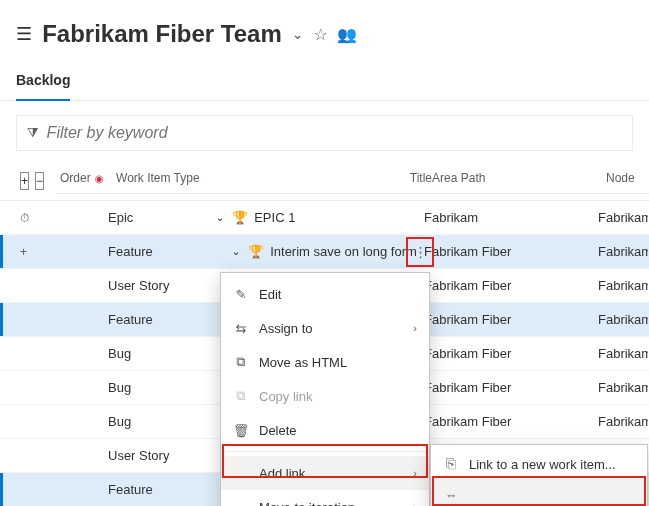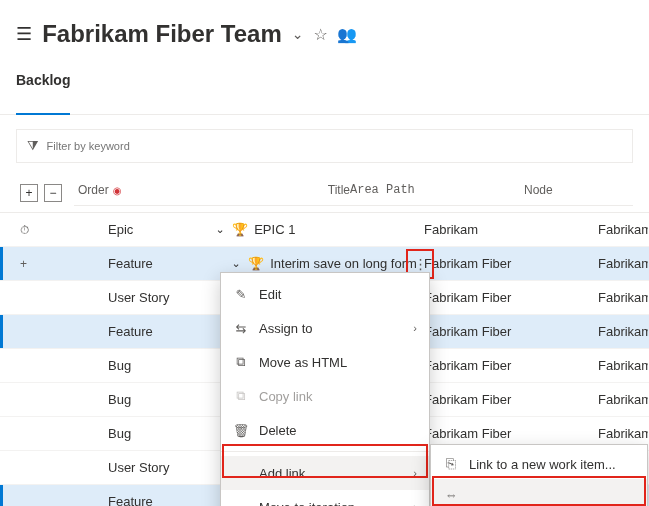--- a/index.html
+++ b/index.html
@@ -7,35 +7,35 @@
   .root { width: 649px; height: 506px; position: relative; background: #fff; }
 
   .header { padding: 20px 16px 0 16px; }
   .title-row { display: flex; align-items: center; gap: 10px; }
   .hamburger { font-size: 18px; color: #323130; }
   .page-title { font-size: 24px; font-weight: 600; }
   .chev-title { font-size: 14px; color: #605e5c; }
   .fav-icon, .team-icon { font-size: 16px; color: #605e5c; }
 
   .tabs { display: flex; gap: 18px; margin-top: 18px; padding: 0 16px; border-bottom: 1px solid #edebe9; }
-  .tab { padding: 6px 0 26px 0; font-size: 14px; color: #605e5c; position: relative; }
+  .tab { padding: 6px 0 12px 0; font-size: 14px; color: #605e5c; position: relative; }
   .tab.active { color: #323130; font-weight: 600; }
   .tab.active::after { content: ""; position: absolute; left: 0; right: 0; bottom: -1px; height: 2px; background: #0078d4; }
 
   .filter-bar { margin: 14px 16px 10px 16px; border: 1px solid #edebe9; background: #fff; display: flex; align-items: center; padding: 8px 10px; }
   .filter-icon { color: #605e5c; font-size: 13px; margin-right: 8px; }
-  .filter-input { border: none; outline: none; font-size: 11px; color: #605e5c; width: 100%; background: transparent; }
+  .filter-input { border: none; outline: none; font-size: 16px; color: #605e5c; width: 100%; background: transparent; font-style: italic; }
 
   .toolbar-row { display: flex; align-items: center; padding: 6px 16px 6px 20px; gap: 6px; }
   .sq-btn { width: 18px; height: 18px; border: 1px solid #8a8886; background: #fff; display: flex; align-items: center; justify-content: center; font-size: 12px; line-height: 1; color: #323130; }
   .col-headers { display: flex; border-bottom: 1px solid #edebe9; padding: 4px 0 8px 0; font-size: 12px; color: #605e5c; }
   .col-order { width: 60px; display: flex; align-items: center; gap: 4px; padding-left: 4px; }
   .col-type { width: 100px; }
   .col-title { width: 216px; text-align: right; }
-  .col-area { width: 174px; font-family: Liberation Mono, monospace; }
+  .col-area { width: 174px; }
   .col-node { width: 50px; }
   .sort-icon { color: #d13438; font-size: 10px; }
 
   .grid { border-top: 1px solid #edebe9; }
   .row { display: flex; align-items: center; height: 34px; font-size: 13px; border-bottom: 1px solid #f3f2f1; position: relative; }
   .row .c-handle { width: 48px; display: flex; align-items: center; justify-content: flex-start; padding-left: 20px; color: #605e5c; font-size: 12px; }
   .row .c-order { width: 60px; }
   .row .c-type { width: 100px; color: #323130; }
   .row .c-title { width: 216px; display: flex; align-items: center; gap: 6px; overflow: hidden; white-space: nowrap; }
   .row .c-area { width: 174px; color: #323130; }
@@ -95,20 +95,21 @@
   </div>
 
   <div class="toolbar-row">
     <div class="sq-btn">+</div>
     <div class="sq-btn">−</div>
     <div class="col-headers" style="flex:1; margin-left:6px;">
       <div class="col-order">
         <span>Order</span>
         <span class="sort-icon">◉</span>
       </div>
+      <div class="col-type">Work Item Type</div>
       <div class="col-title">Title</div>
       <div class="col-area">Area Path</div>
       <div class="col-node">Node</div>
     </div>
   </div>
 
   <div class="grid" id="grid">
       <div class="row depth1">
         <div class="c-handle">⏱</div>
         <div class="c-order"></div>

